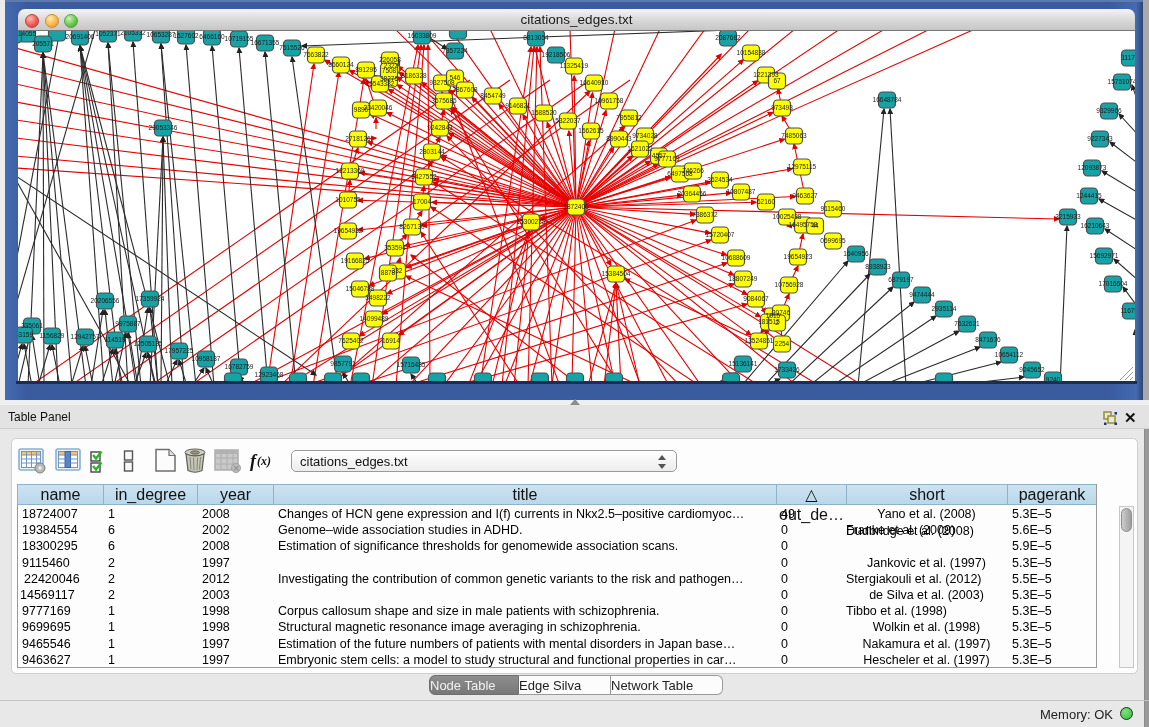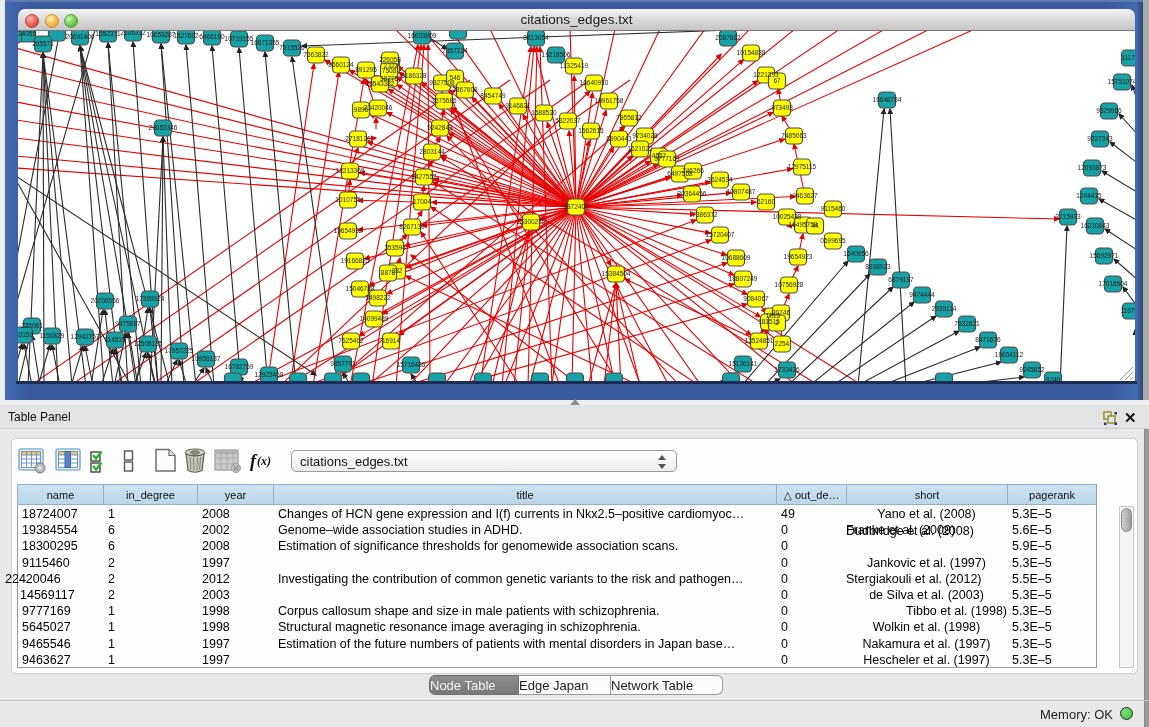--- a/index.html
+++ b/index.html
@@ -12,21 +12,21 @@
  background:linear-gradient(#f5f5f5,#dcdcdc 45%,#c6c6c6);border-bottom:1px solid #777;}
 #titlebar .t{position:absolute;left:0;right:0;top:3px;text-align:center;font-size:13.5px;color:#1a1a1a}
 .tl{position:absolute;top:5px;width:14px;height:14px;border-radius:50%}
 #canvas{position:absolute;left:18px;top:31px;width:1117px;height:350px;background:#fff;overflow:hidden}
 #winbottom{position:absolute;left:16px;top:381px;width:1121px;height:3px;background:#1c2c55}
 #divider{position:absolute;left:0;top:400px;width:1149px;height:5px;background:#efefef}
 #tphead{position:absolute;left:0;top:405px;width:1149px;height:24px;background:#e3e3e3;border-bottom:1px solid #cfcfcf}
 #tphead .t{position:absolute;left:8px;top:7px;font-size:12px;color:#111}
 #panel{position:absolute;left:11px;top:438px;width:1127px;height:236px;background:#fdfdfd;border:1px solid #cfcfcf;border-radius:5px}
 .hc{position:absolute;top:484px;height:21px;background:linear-gradient(#cde2f0,#b9d8ea);border:1px solid #8fb2c6;border-right:none;
- font-size:11px;color:#111;text-align:center;line-height:20px}
+ font-size:16px;color:#111;text-align:center;line-height:20px}
 .cell{position:absolute;height:16px;font-size:12.5px;color:#000;white-space:nowrap;overflow:hidden;line-height:16px}
 #tblborder{position:absolute;left:17px;top:484px;width:1080px;height:184px;border-left:1px solid #999;border-right:1px solid #999;border-bottom:1px solid #999}
 #combob{position:absolute;left:291px;top:450px;width:386px;height:22px;border:1px solid #9a9a9a;border-radius:5px;
  background:linear-gradient(#fff,#ececec);font-size:13px;color:#111;line-height:21px;padding-left:8px}
 #sbar{position:absolute;left:1119px;top:506px;width:15px;height:162px;background:#f4f4f4;border:1px solid #c8c8c8}
 #sthumb{position:absolute;left:1121px;top:508px;width:11px;height:24px;background:linear-gradient(90deg,#cdcdcd,#9e9e9e);border:1px solid #8e8e8e;border-radius:6px}
 .seg{position:absolute;top:675px;height:20px;font-size:13px;line-height:19px;text-align:left;border:1px solid #9b9b9b;background:#fcfcfc;color:#222}
 #memtxt{position:absolute;right:36px;top:707px;font-size:13px;color:#222}
 #memdot{position:absolute;left:1120px;top:707px;width:13px;height:13px;border-radius:50%;background:radial-gradient(circle at 38% 32%,#7fe07f,#2fc22f);border:1.5px solid #2a2a2a}
 #statline{position:absolute;left:0;top:700px;width:1149px;height:1px;background:#c2c2c2}
@@ -724,60 +724,61 @@
     <div class="cell" style="left:273px;top:538.4px;width:503px;padding-left:5px">Estimation of significance thresholds for genomewide association scans.</div>
     <div class="cell" style="left:776px;top:538.4px;width:70px;padding-left:5px">0</div>
     <div class="cell" style="left:846px;top:523px;width:161px;text-align:left">Dudbridge et al. (2008)</div>
     <div class="cell" style="left:1007px;top:538.4px;width:89px;padding-left:5px">5.9E–5</div>
     <div class="cell" style="left:17px;top:554.6px;width:86px;padding-left:5px">9115460</div>
     <div class="cell" style="left:103px;top:554.6px;width:94px;padding-left:5px">2</div>
     <div class="cell" style="left:197px;top:554.6px;width:76px;padding-left:5px">1997</div>
     <div class="cell" style="left:776px;top:554.6px;width:70px;padding-left:5px">0</div>
     <div class="cell" style="left:846px;top:554.6px;width:161px;text-align:center">Jankovic et al. (1997)</div>
     <div class="cell" style="left:1007px;top:554.6px;width:89px;padding-left:5px">5.3E–5</div>
-    <div class="cell" style="left:0;top:570.8px;width:86px;padding-left:5px">22420046</div>
+    <div class="cell" style="left:19px;top:570.8px;width:86px;padding-left:5px">22420046</div>
     <div class="cell" style="left:103px;top:570.8px;width:94px;padding-left:5px">2</div>
     <div class="cell" style="left:197px;top:570.8px;width:76px;padding-left:5px">2012</div>
     <div class="cell" style="left:273px;top:570.8px;width:503px;padding-left:5px">Investigating the contribution of common genetic variants to the risk and pathogen…</div>
     <div class="cell" style="left:776px;top:570.8px;width:70px;padding-left:5px">0</div>
     <div class="cell" style="left:846px;top:570.8px;width:161px;text-align:left">Stergiakouli et al. (2012)</div>
     <div class="cell" style="left:1007px;top:570.8px;width:89px;padding-left:5px">5.5E–5</div>
     <div class="cell" style="left:17px;top:587.0px;width:86px;padding-left:3px">14569117</div>
     <div class="cell" style="left:103px;top:587.0px;width:94px;padding-left:5px">2</div>
     <div class="cell" style="left:197px;top:587.0px;width:76px;padding-left:5px">2003</div>
     <div class="cell" style="left:776px;top:587.0px;width:70px;padding-left:5px">0</div>
     <div class="cell" style="left:846px;top:587.0px;width:161px;text-align:center">de Silva et al. (2003)</div>
     <div class="cell" style="left:1007px;top:587.0px;width:89px;padding-left:5px">5.3E–5</div>
     <div class="cell" style="left:17px;top:603.2px;width:86px;padding-left:5px">9777169</div>
     <div class="cell" style="left:103px;top:603.2px;width:94px;padding-left:5px">1</div>
     <div class="cell" style="left:197px;top:603.2px;width:76px;padding-left:5px">1998</div>
     <div class="cell" style="left:273px;top:603.2px;width:503px;padding-left:5px">Corpus callosum shape and size in male patients with schizophrenia.</div>
     <div class="cell" style="left:776px;top:603.2px;width:70px;padding-left:5px">0</div>
-    <div class="cell" style="left:846px;top:603.2px;width:161px;text-align:right">Tibbo et al. (1998)</div>
+    <div class="cell" style="left:846px;top:603.2px;width:161px;text-align:left">Tibbo et al. (1998)</div>
     <div class="cell" style="left:1007px;top:603.2px;width:89px;padding-left:5px">5.3E–5</div>
-    <div class="cell" style="left:17px;top:619.4px;width:86px;padding-left:5px">5645027</div>
+    <div class="cell" style="left:17px;top:619.4px;width:86px;padding-left:5px">9699695</div>
     <div class="cell" style="left:103px;top:619.4px;width:94px;padding-left:5px">1</div>
     <div class="cell" style="left:197px;top:619.4px;width:76px;padding-left:5px">1998</div>
     <div class="cell" style="left:273px;top:619.4px;width:503px;padding-left:5px">Structural magnetic resonance image averaging in schizophrenia.</div>
     <div class="cell" style="left:776px;top:619.4px;width:70px;padding-left:5px">0</div>
     <div class="cell" style="left:846px;top:619.4px;width:161px;text-align:center">Wolkin et al. (1998)</div>
     <div class="cell" style="left:1007px;top:619.4px;width:89px;padding-left:5px">5.3E–5</div>
     <div class="cell" style="left:17px;top:635.6px;width:86px;padding-left:5px">9465546</div>
     <div class="cell" style="left:103px;top:635.6px;width:94px;padding-left:5px">1</div>
     <div class="cell" style="left:197px;top:635.6px;width:76px;padding-left:5px">1997</div>
     <div class="cell" style="left:273px;top:635.6px;width:503px;padding-left:5px">Estimation of the future numbers of patients with mental disorders in Japan base…</div>
     <div class="cell" style="left:776px;top:635.6px;width:70px;padding-left:5px">0</div>
     <div class="cell" style="left:846px;top:635.6px;width:161px;text-align:center">Nakamura et al. (1997)</div>
     <div class="cell" style="left:1007px;top:635.6px;width:89px;padding-left:5px">5.3E–5</div>
     <div class="cell" style="left:17px;top:651.8px;width:86px;padding-left:5px">9463627</div>
     <div class="cell" style="left:103px;top:651.8px;width:94px;padding-left:5px">1</div>
     <div class="cell" style="left:197px;top:651.8px;width:76px;padding-left:5px">1997</div>
+    <div class="cell" style="left:273px;top:651.8px;width:503px;padding-left:5px">Embryonic stem cells: a model to study structural and functional properties in car…</div>
     <div class="cell" style="left:776px;top:651.8px;width:70px;padding-left:5px">0</div>
     <div class="cell" style="left:846px;top:651.8px;width:161px;text-align:center">Hescheler et al. (1997)</div>
     <div class="cell" style="left:1007px;top:651.8px;width:89px;padding-left:5px">5.3E–5</div>
  <div id="sbar"></div>
     <div id="sthumb"></div>
  <div class="seg" style="left:429px;width:90px;border-radius:6px 0 0 6px;background:linear-gradient(#8d8d8d,#787878);color:#f2f2f2;border-color:#6e6e6e">Node Table</div>
- <div class="seg" style="left:519px;width:92px;border-left:none">Edge Japan</div>
+ <div class="seg" style="left:519px;width:92px;border-left:none">Edge Silva</div>
  <div class="seg" style="left:611px;width:112px;border-left:none;border-radius:0 6px 6px 0">Network Table</div>
  <div id="statline"></div>
  <div id="memtxt">Memory: OK</div>
  <div id="memdot"></div>
 </div>
 </body></html>

